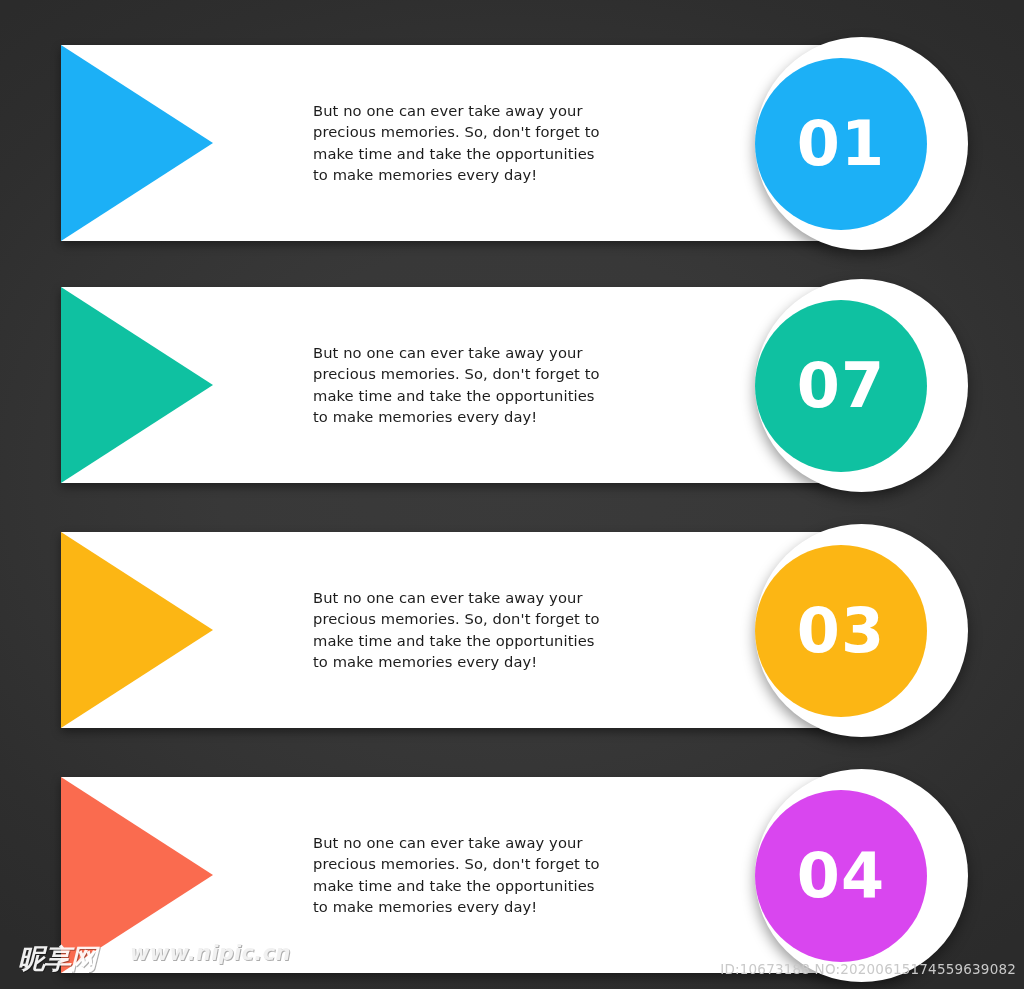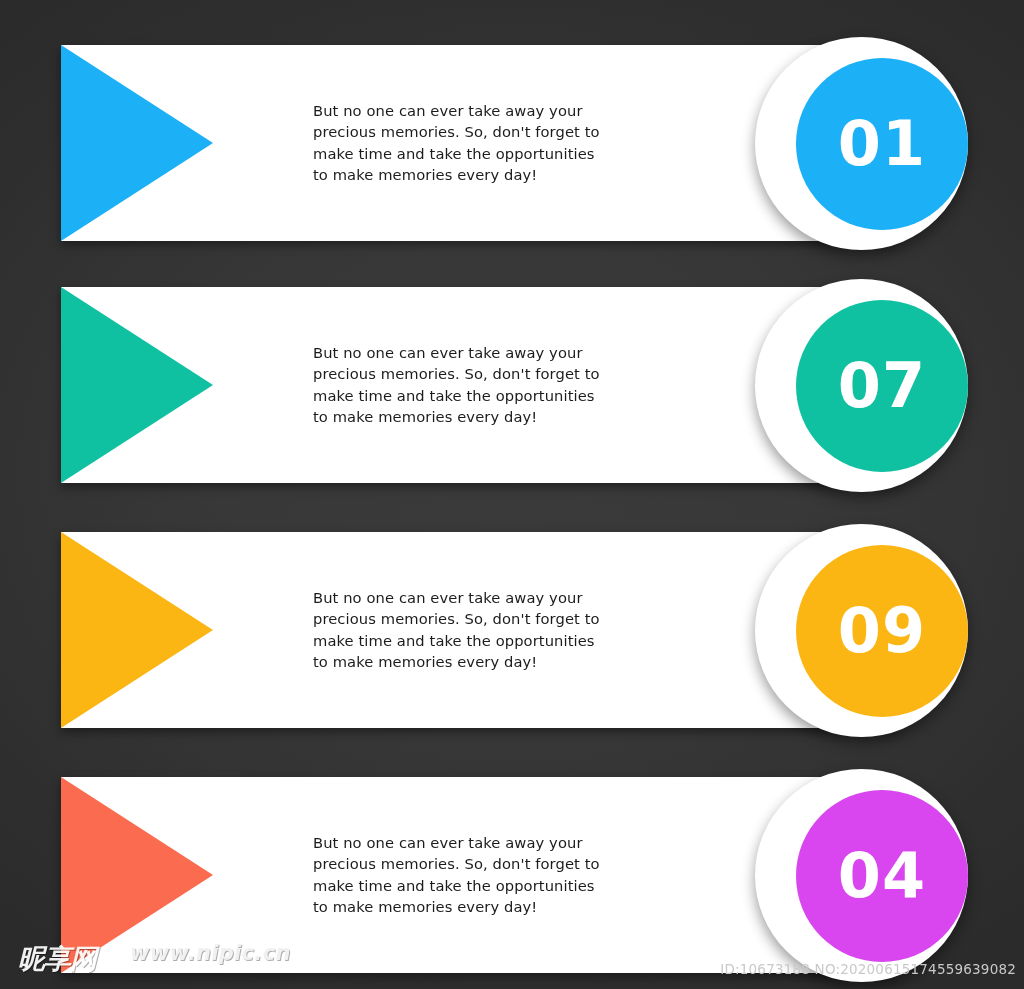--- a/index.html
+++ b/index.html
@@ -78,21 +78,21 @@
     position: absolute;
     width: 213px;
     height: 213px;
     border-radius: 50%;
     background: #ffffff;
     left: 742px;
     top: -8px;
     box-shadow: 0 6px 14px rgba(0,0,0,0.40);
     display: flex;
     align-items: center;
-    justify-content: flex-end;
+    justify-content: flex-start;
   }
   .badge-inner {
     width: 172px;
     height: 172px;
     border-radius: 50%;
     display: flex;
     align-items: center;
     justify-content: center;
     color: #ffffff;
     font-size: 62px;
@@ -198,21 +198,21 @@
       </div>
       <div class="copy">
         <span>But no one can ever take away your</span>
         <span>precious memories. So, don't forget to</span>
         <span>make time and take the opportunities</span>
         <span>to make memories every day!</span>
       </div>
     </div>
     <div class="badge">
       <div class="badge-inner" style="background: rgb(252, 182, 20);">
-        <span>09</span>
+        <span>03</span>
       </div>
     </div>
   </div>
 
   <div class="row" style="top: 777px;">
     <div class="panel">
       <div class="arrow">
         <svg viewBox="0 0 152 196" preserveAspectRatio="none" aria-hidden="true">
           <polygon points="0,0 152,98 0,196" fill="#FA6B4F"></polygon>
         </svg>

